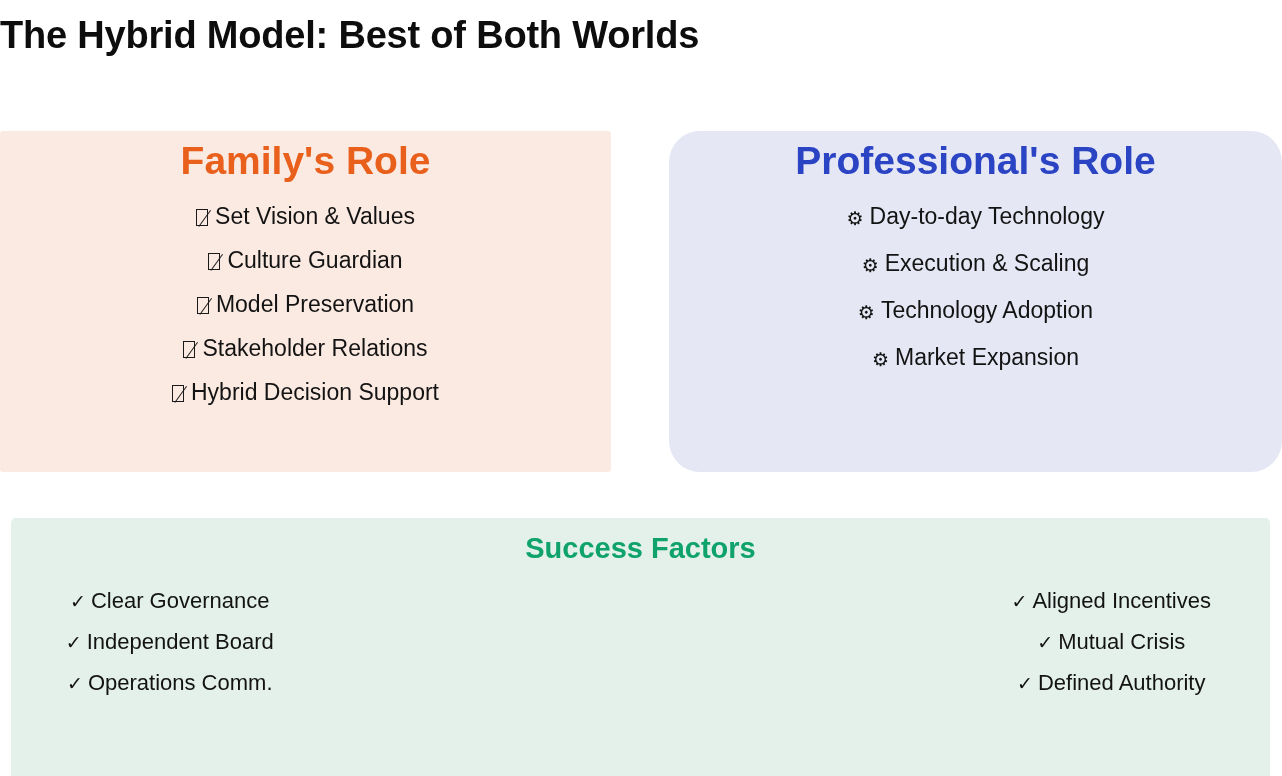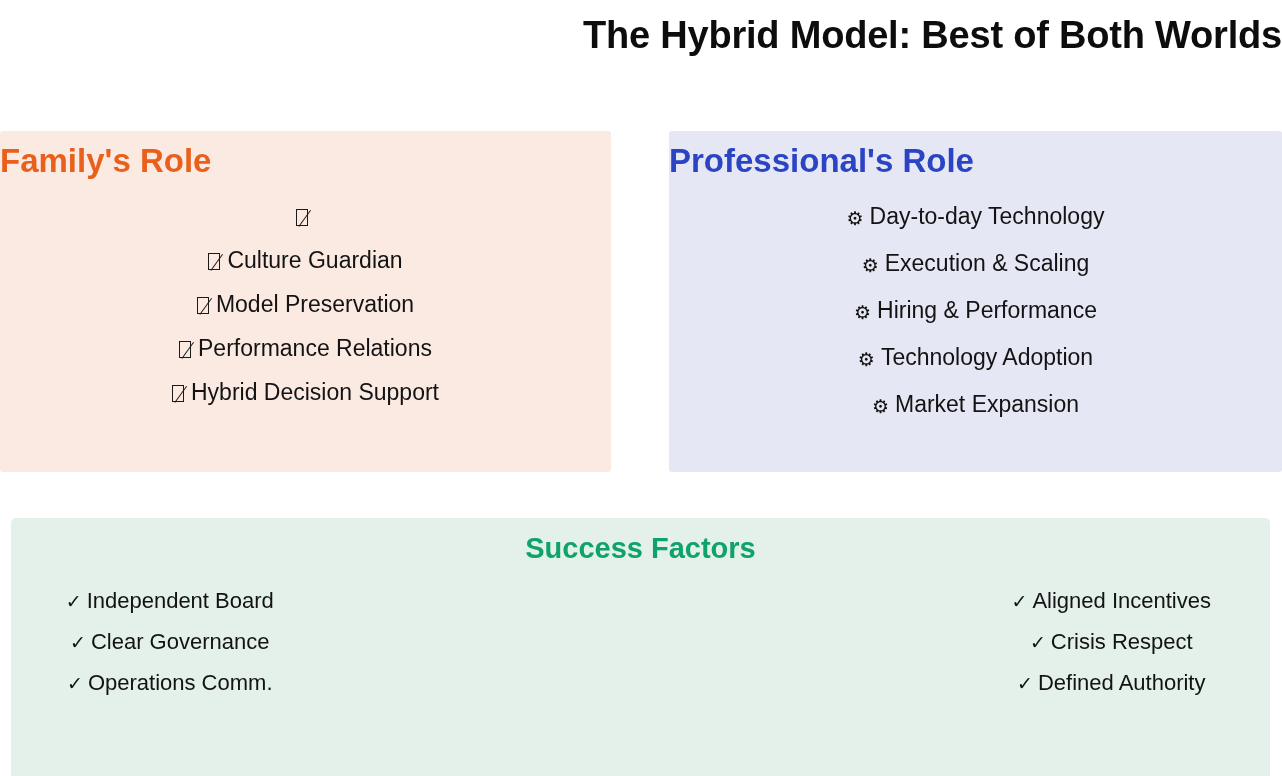--- a/index.html
+++ b/index.html
@@ -17,21 +17,21 @@
     color: #111111;
     -webkit-font-smoothing: antialiased;
   }
 
   
   .slide-title {
     position: absolute;
     left: 0;
     top: 9px;
     width: 1282px;
-    text-align: right;
+    text-align: left;
     font-size: 38px;
     font-weight: bold;
     color: #0d0d0d;
     letter-spacing: -0.2px;
     line-height: 52px;
     white-space: nowrap;
   }
 
   
   .panel {
@@ -46,24 +46,25 @@
     width: 611px;
     height: 341px;
     background: #fbeae2;
   }
   .panel-professional {
     left: 669px;
     top: 131px;
     width: 613px;
     height: 341px;
     background: #e5e7f4;
+    border-radius: 31px;
   }
   .panel-heading {
-    text-align: left;
-    font-size: 33px;
+    text-align: center;
+    font-size: 39px;
     font-weight: bold;
     line-height: 34px;
     margin-top: 13px;
     white-space: nowrap;
   }
   .panel-family .panel-heading { color: #e8601c; }
   .panel-professional .panel-heading { color: #2a44c4; }
 
   .panel-list {
     list-style: none;
@@ -159,81 +160,78 @@
 </style>
 </head>
 <body>
 
 <div class="slide-title">The Hybrid Model: Best of Both Worlds</div>
 
 <section class="panel panel-family">
   <div class="panel-heading">Family's Role</div>
   <ul class="panel-list">
     <li class="panel-item">
-      <span class="tofu"></span>
+      <span class="tofu"></span><span>Set Vision &amp; Values</span>
     </li>
     <li class="panel-item">
       <span class="tofu"></span><span>Culture Guardian</span>
     </li>
     <li class="panel-item">
       <span class="tofu"></span><span>Model Preservation</span>
     </li>
     <li class="panel-item">
-      <span class="tofu"></span><span>Performance Relations</span>
+      <span class="tofu"></span><span>Stakeholder Relations</span>
     </li>
     <li class="panel-item">
       <span class="tofu"></span><span>Hybrid Decision Support</span>
     </li>
   </ul>
 </section>
 
 <section class="panel panel-professional">
   <div class="panel-heading">Professional's Role</div>
   <ul class="panel-list">
     <li class="panel-item">
       <span class="bullet-glyph gear">⚙</span><span>Day-to-day Technology</span>
     </li>
     <li class="panel-item">
       <span class="bullet-glyph gear">⚙</span><span>Execution &amp; Scaling</span>
-    </li>
-    <li class="panel-item">
-      <span class="bullet-glyph gear">⚙</span><span>Hiring &amp; Performance</span>
     </li>
     <li class="panel-item">
       <span class="bullet-glyph gear">⚙</span><span>Technology Adoption</span>
     </li>
     <li class="panel-item">
       <span class="bullet-glyph gear">⚙</span><span>Market Expansion</span>
     </li>
   </ul>
 </section>
 
 <section class="panel-success">
   <div class="success-heading">Success Factors</div>
   <div class="success-columns">
     <div class="success-col success-col-left">
       <ul class="success-list">
         <li class="success-item">
+          <span class="check">✓</span><span>Clear Governance</span>
+        </li>
+        <li class="success-item">
           <span class="check">✓</span><span>Independent Board</span>
-        </li>
-        <li class="success-item">
-          <span class="check">✓</span><span>Clear Governance</span>
         </li>
         <li class="success-item">
           <span class="check">✓</span><span>Operations Comm.</span>
         </li>
       </ul>
     </div>
     <div class="success-col success-col-right">
       <ul class="success-list">
         <li class="success-item">
           <span class="check">✓</span><span>Aligned Incentives</span>
         </li>
         <li class="success-item">
-          <span class="check">✓</span><span>Crisis Respect</span>
+          <span class="check">✓</span><span>Mutual Crisis</span>
         </li>
         <li class="success-item">
           <span class="check">✓</span><span>Defined Authority</span>
         </li>
       </ul>
     </div>
   </div>
 </section>
 
 </body></html>

